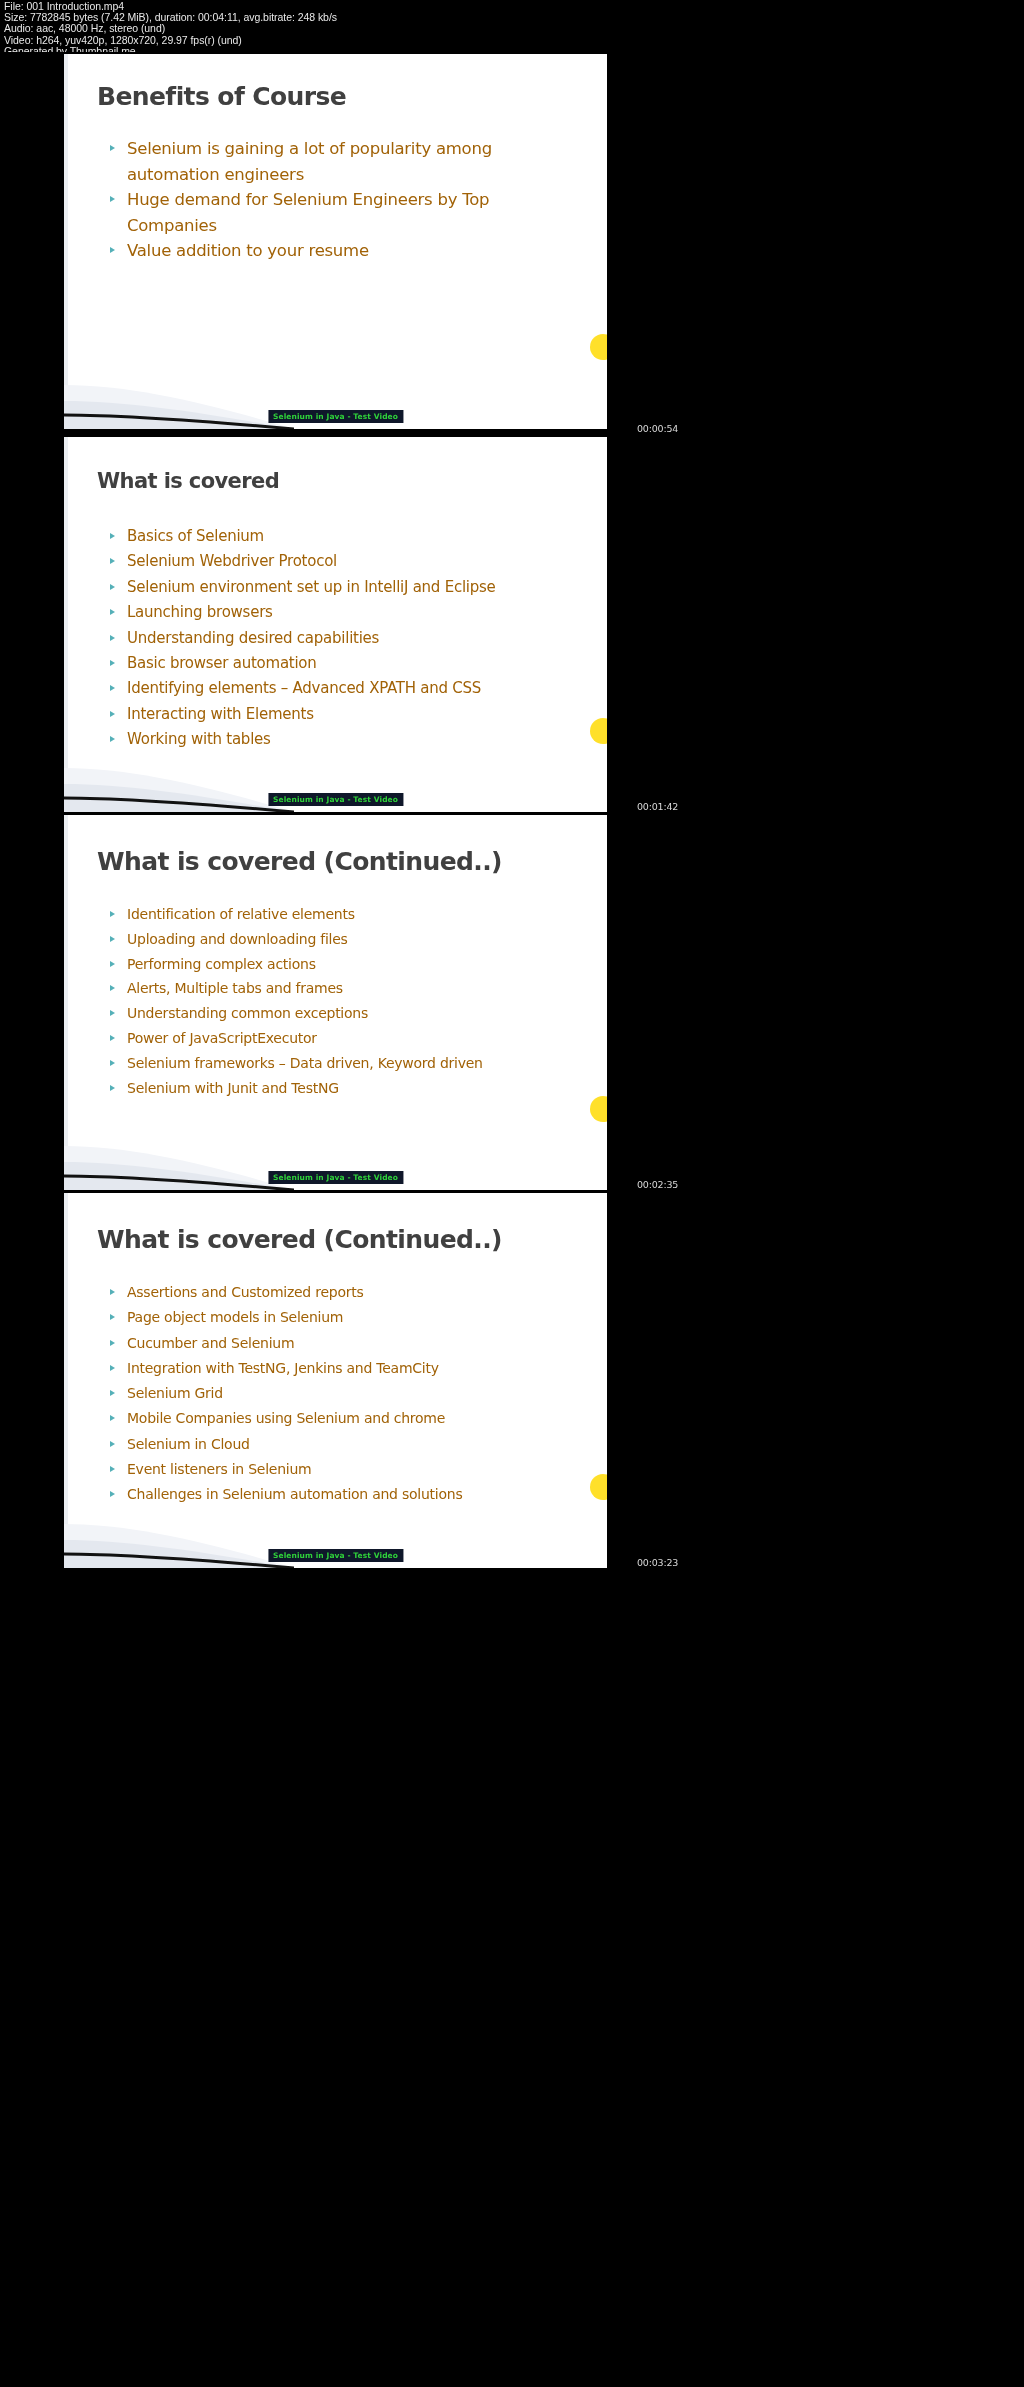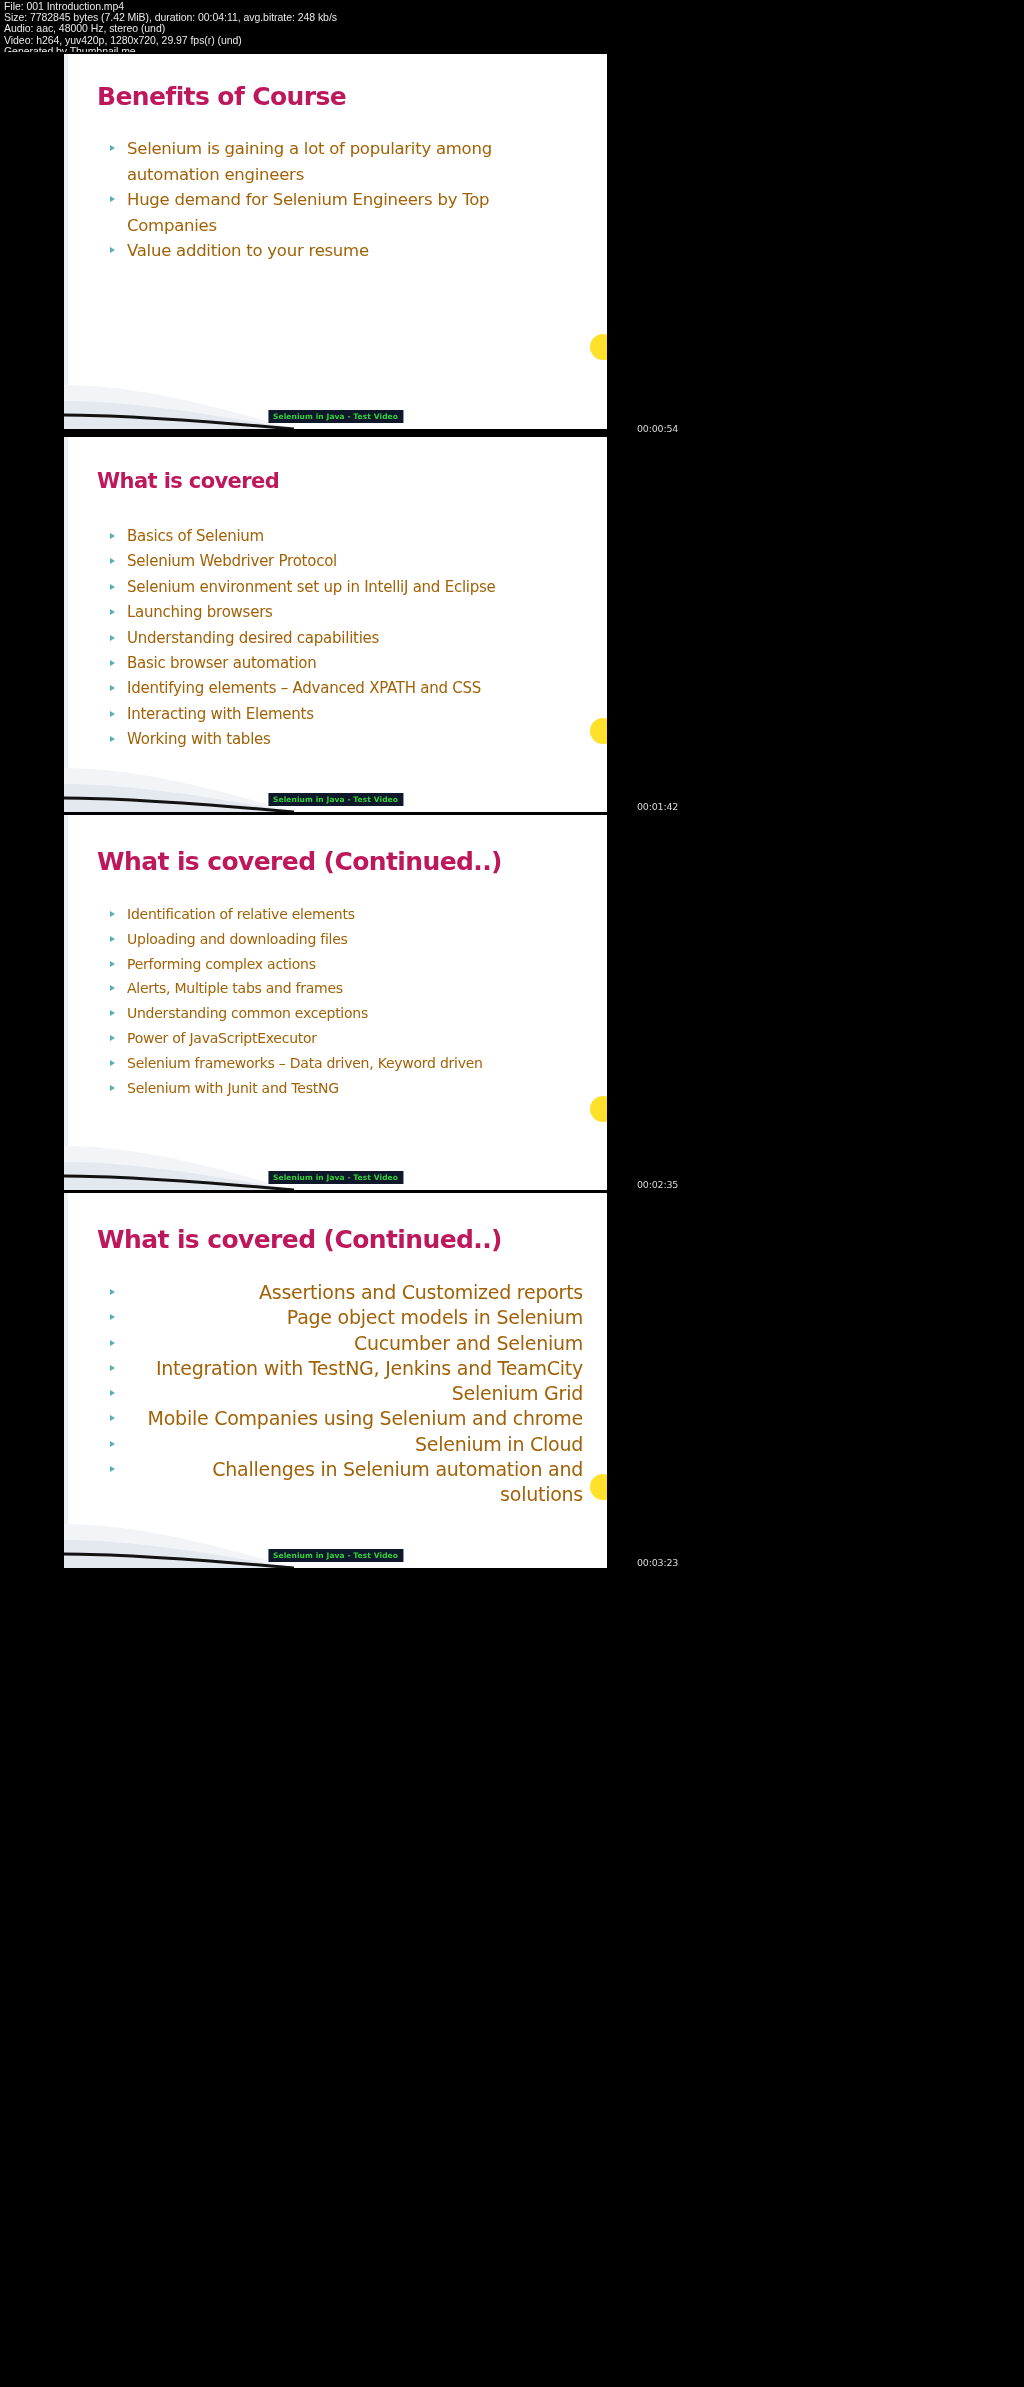--- a/index.html
+++ b/index.html
@@ -61,21 +61,21 @@
     left: 0;
     top: 0;
     width: 4px;
     height: 100%;
     background: #eceff3;
   }
 
   .slide-title {
     position: absolute;
     left: 33px;
-    color: #be185d;
+    color: #404040;
     font-family: "DejaVu Sans", sans-serif;
     font-weight: bold;
     letter-spacing: -0.6px;
     white-space: nowrap;
   }
   .tile-0 .slide-title { top: 28px; font-size: 25px; }
   .tile-1 .slide-title { top: 32px; font-size: 21px; }
   .tile-2 .slide-title { top: 32px; font-size: 25px; }
   .tile-3 .slide-title { top: 32px; font-size: 25px; }
 
@@ -97,21 +97,21 @@
     padding-left: 21px;
     color: #a16207;
     font-family: "DejaVu Sans", sans-serif;
     font-size: 15.5px;
     line-height: 25.4px;
     letter-spacing: -0.25px;
   }
   .tile-0 .bullet { font-size: 16.5px; line-height: 25.6px; margin-bottom: 0px; }
   .tile-1 .bullet { font-size: 15.0px; line-height: 25.4px; }
   .tile-2 .bullet { font-size: 14px; line-height: 24.8px; }
-  .tile-3 .bullet { font-size: 19px; line-height: 25.3px; text-align: right; }
+  .tile-3 .bullet { font-size: 14px; line-height: 25.3px; }
 
   .bullet::before {
     content: "";
     position: absolute;
     left: 4px;
     top: 9px;
     width: 0;
     height: 0;
     border-left: 5px solid #55b0b8;
     border-top: 3.5px solid transparent;
@@ -262,20 +262,21 @@
     <div class="slide-edge"></div>
     <div class="slide-title">What is covered (Continued..)</div>
     <ul class="bullets">
       <li class="bullet">Assertions and Customized reports</li>
       <li class="bullet">Page object models in Selenium</li>
       <li class="bullet">Cucumber and Selenium</li>
       <li class="bullet">Integration with TestNG, Jenkins and TeamCity</li>
       <li class="bullet">Selenium Grid</li>
       <li class="bullet">Mobile Companies using Selenium and chrome</li>
       <li class="bullet">Selenium in Cloud</li>
+      <li class="bullet">Event listeners in Selenium</li>
       <li class="bullet">Challenges in Selenium automation and solutions</li>
     </ul>
     <div class="yellow-dot"></div>
     <div class="swoosh">
       <svg width="230" height="58" viewBox="0 0 230 58" xmlns="http://www.w3.org/2000/svg">
         <path d="M0 14 C 70 14, 150 34, 230 58 L 230 58 L 0 58 Z" fill="#f2f4f8"></path>
         <path d="M0 30 C 70 30, 150 44, 230 58 L 230 58 L 0 58 Z" fill="#e4e8ef"></path>
         <path d="M0 44 C 60 44, 140 50, 230 58" stroke="#121212" stroke-width="3" fill="none"></path>
       </svg>
     </div>

